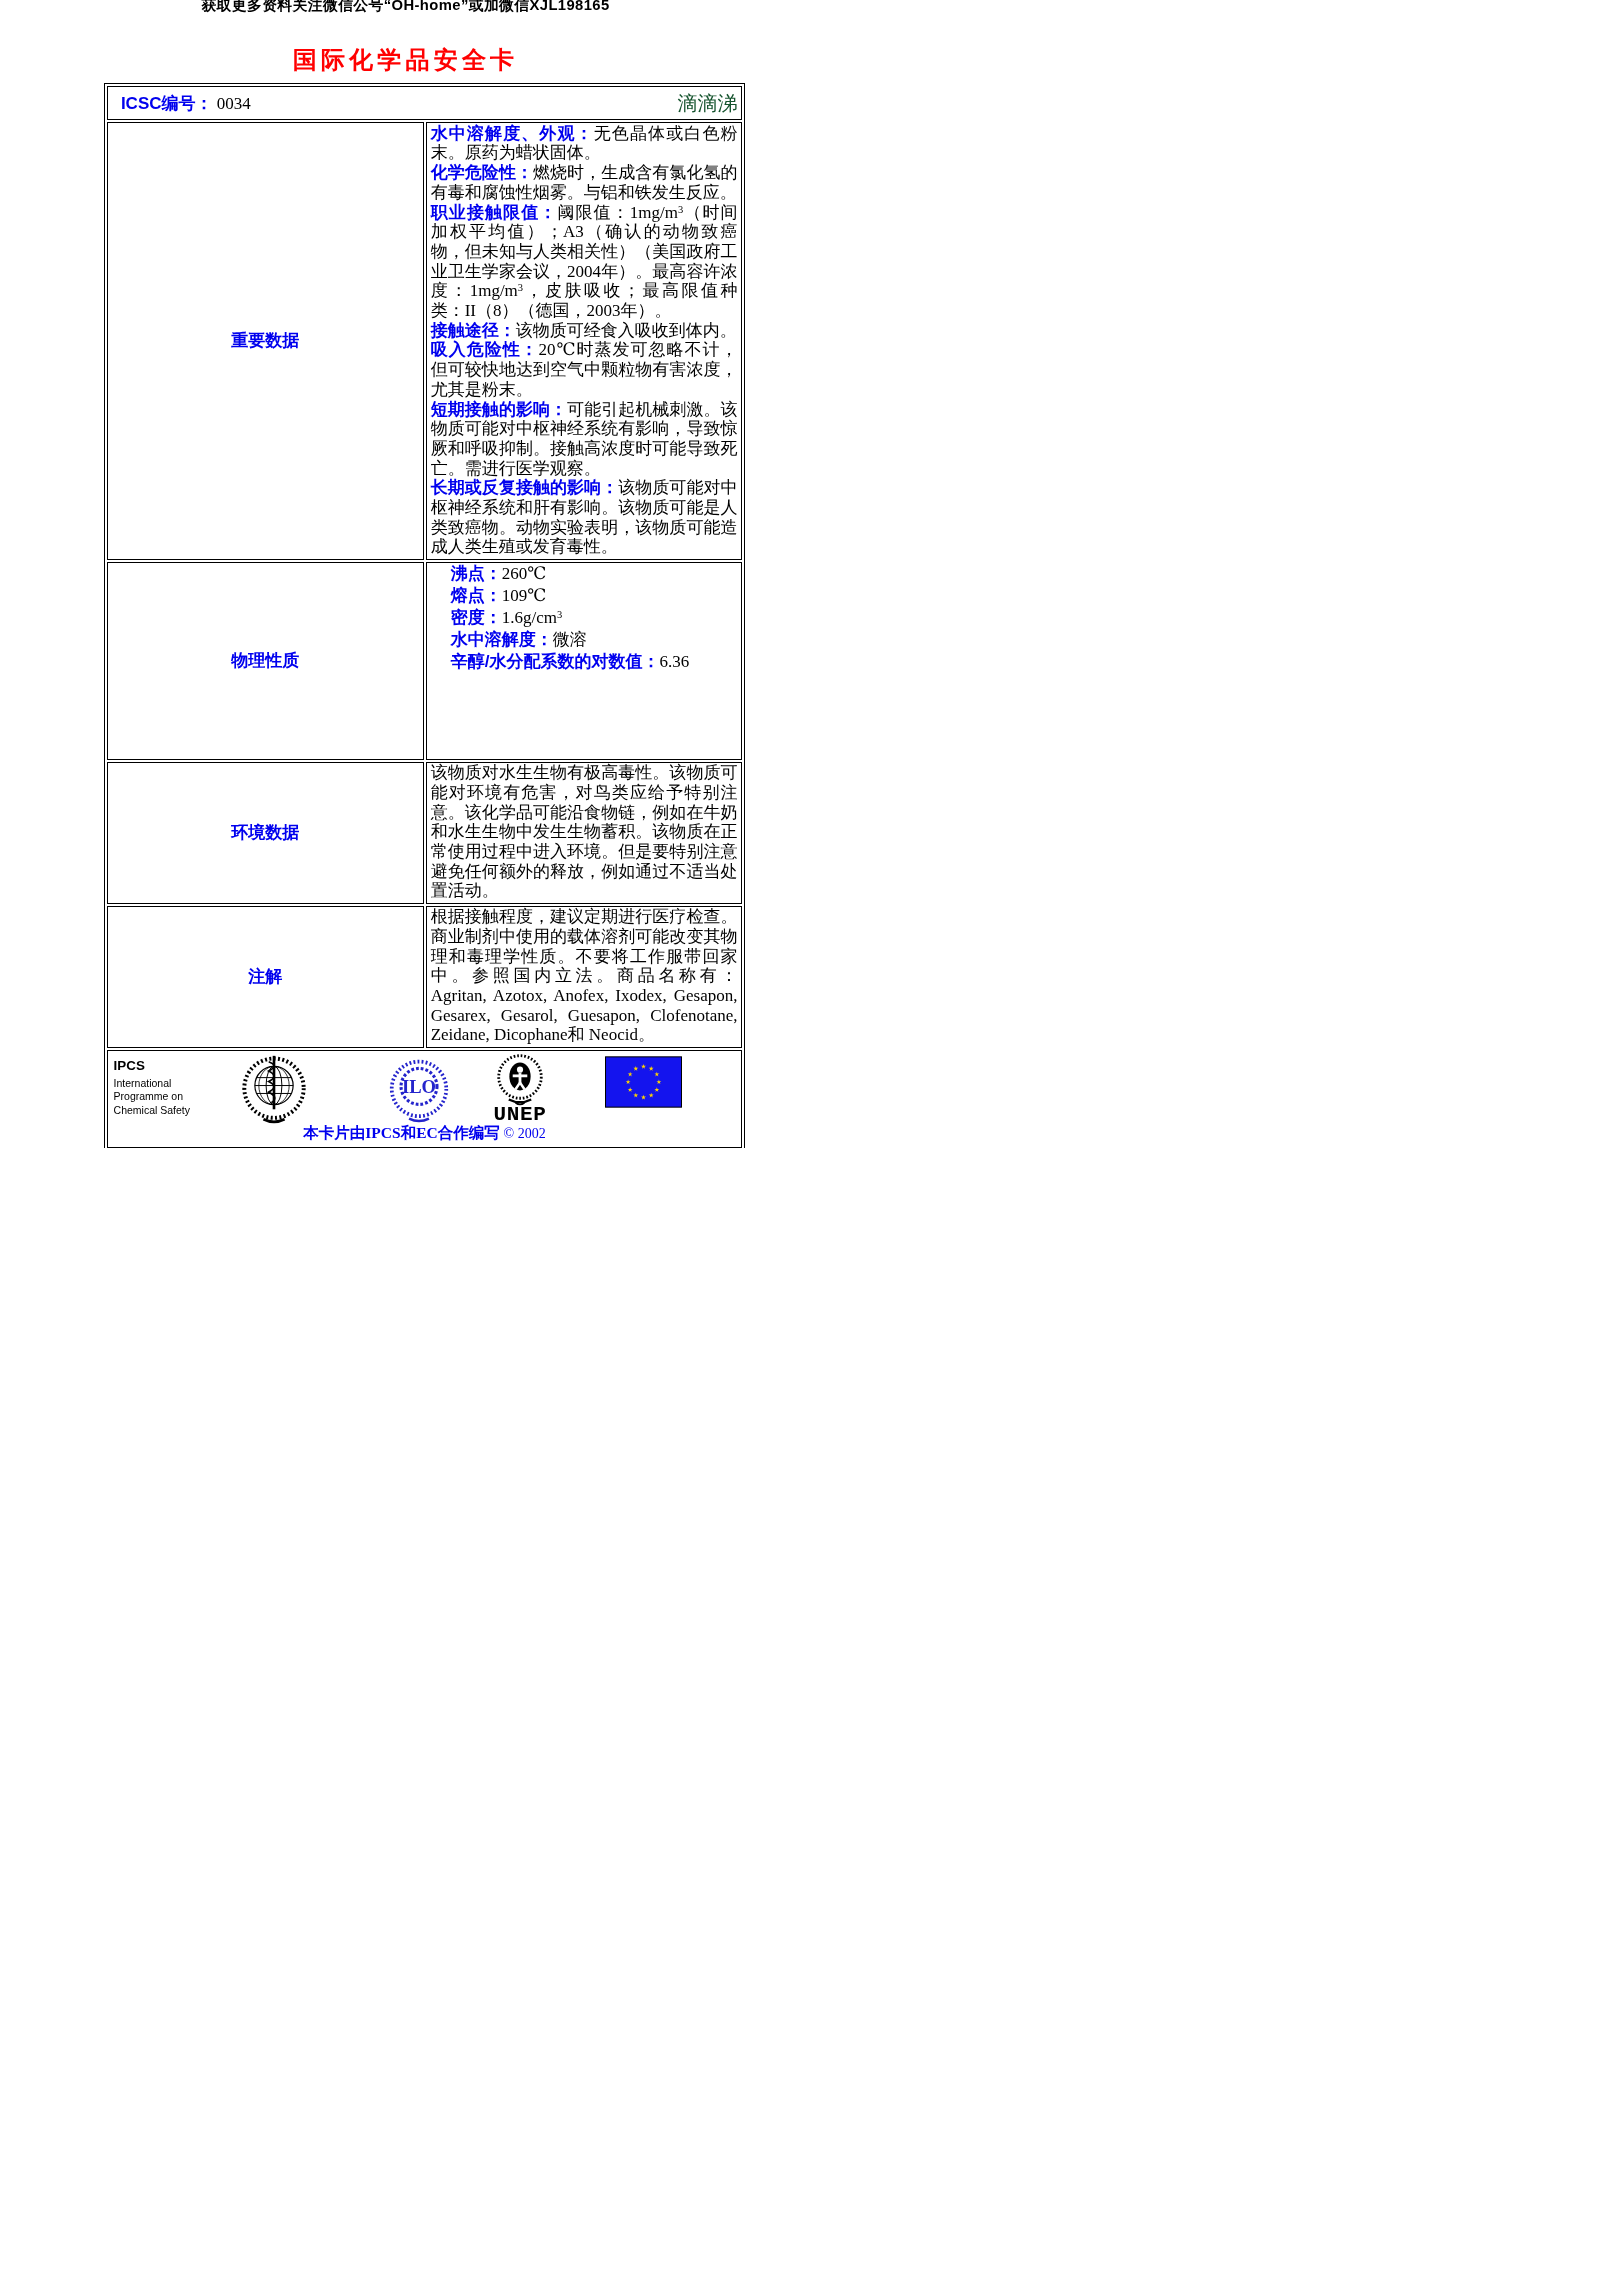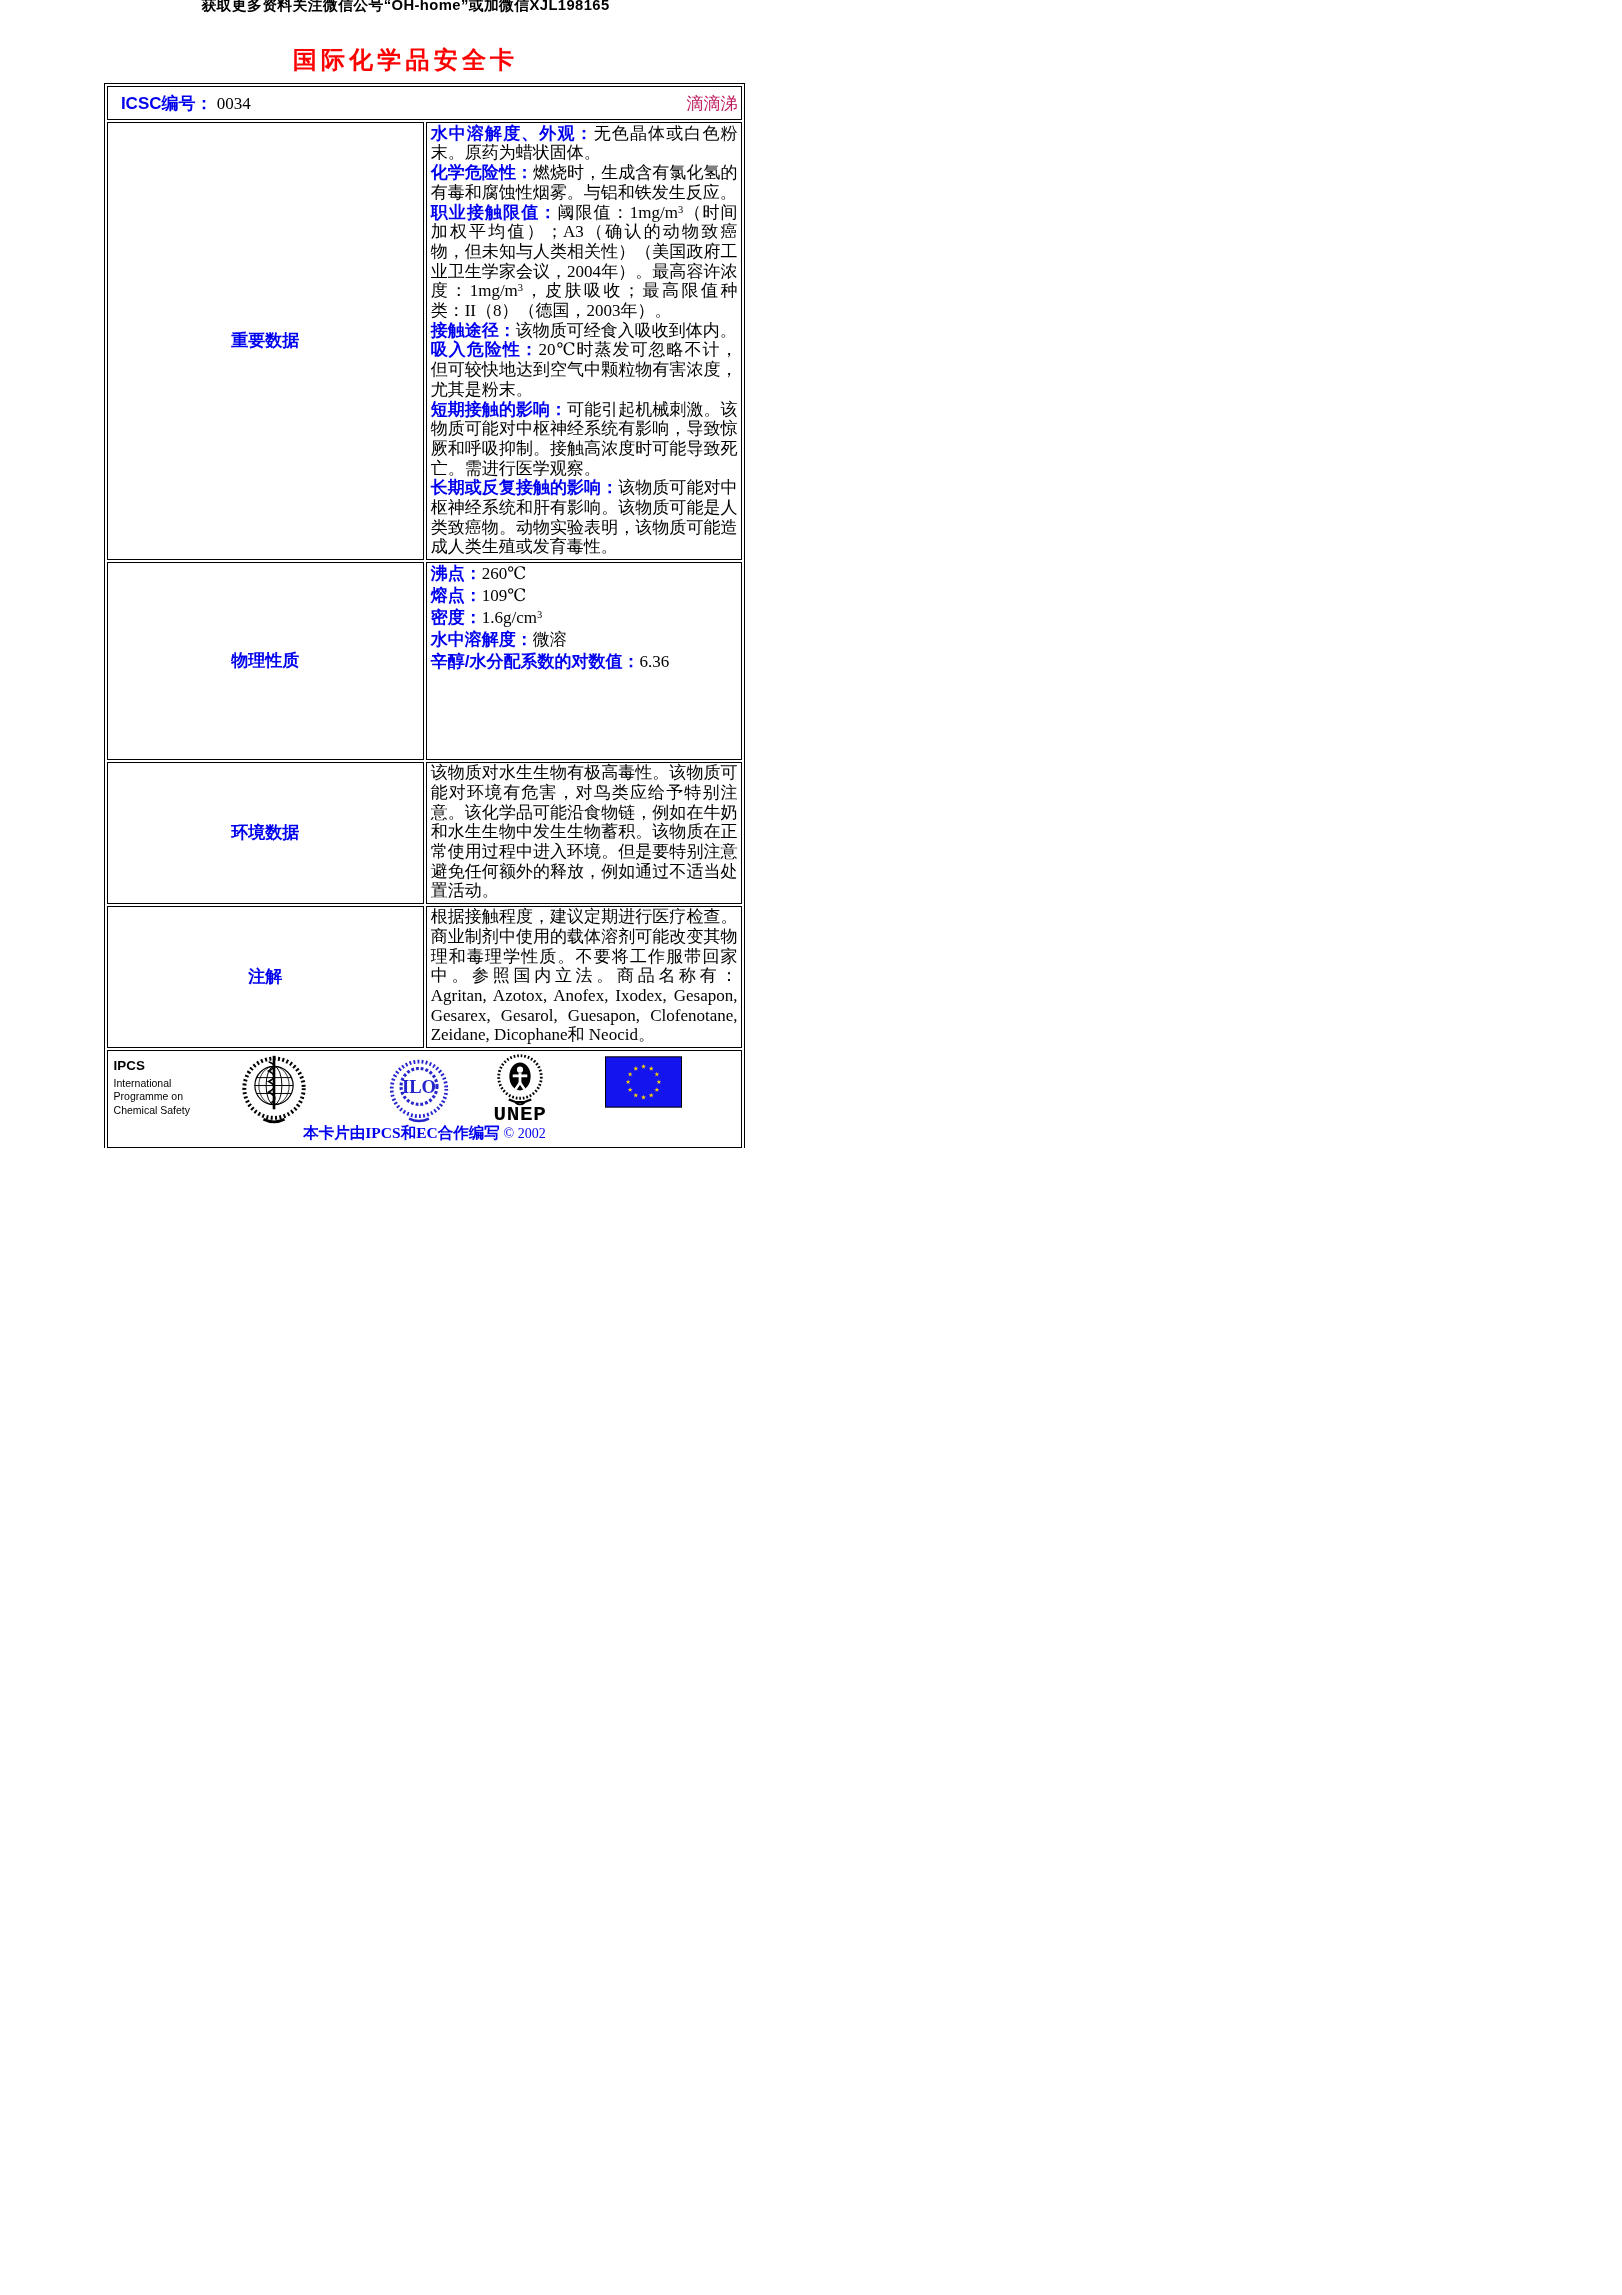--- a/index.html
+++ b/index.html
@@ -34,23 +34,23 @@
   .para{font-size:17px;line-height:19.7px;text-align:justify;}
   .pkey{
     font-family:"Liberation Sans","DejaVu Sans",sans-serif;
     font-weight:bold;color:var(--blue);
   }
   sup{font-size:10.5px;line-height:0;vertical-align:4.9px;}
   
   .header-row{display:flex;justify-content:space-between;align-items:center;height:100%;padding:0 3.5px 0 4.9px;}
   .icsc-left{font-size:17px;}
   .icsc-left .pkey{font-size:17px;margin-left:8px;}
-  .substance{font-size:17px;color:#be185d;}
-  
-  .phys .para{line-height:22px;text-align:left;}
+  .substance{font-size:20px;color:#14532d;}
+  
+  .phys .para{line-height:22px;text-align:left;margin-left:20px;}
   
   .additional .para{line-height:21px;text-align:left;}
   td.small-label{font-size:15.5px;}
   
   .logos-cell{position:relative;height:98px;}
   .ipcs-block{
     position:absolute;left:5.6px;top:7px;
     font-family:"Liberation Sans","DejaVu Sans",sans-serif;color:#000;
   }
   .ipcs-acronym{font-weight:bold;font-size:13.4px;margin-bottom:4.2px;}

